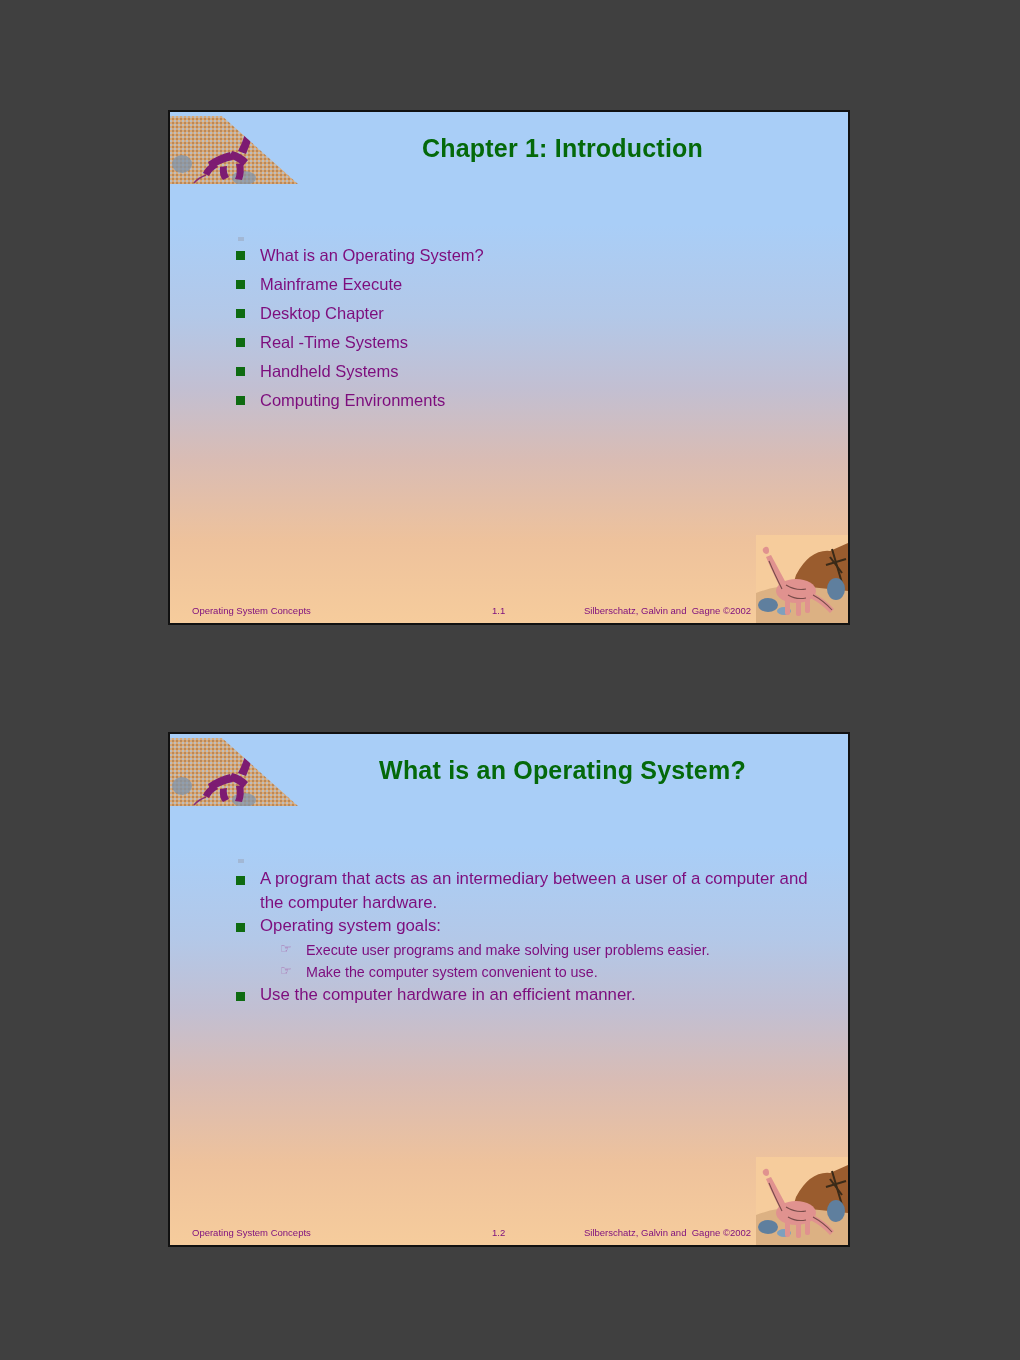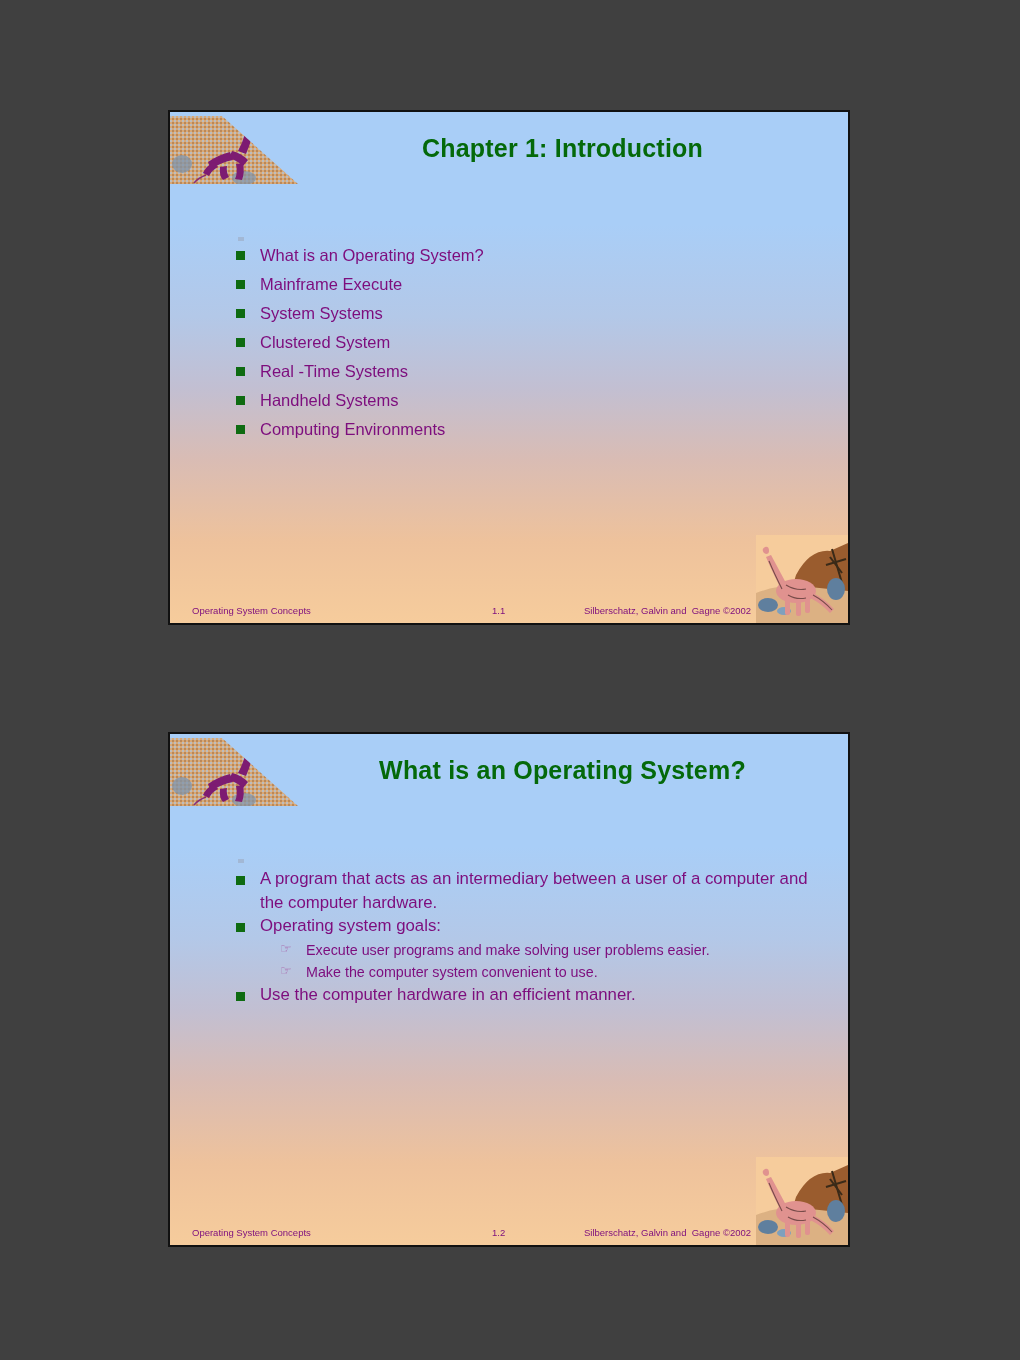--- a/index.html
+++ b/index.html
@@ -209,25 +209,21 @@
         <li class="b1">
           <span class="sq"></span>
           <span>What is an Operating System?</span>
         </li>
         <li class="b1">
           <span class="sq"></span>
           <span>Mainframe Execute</span>
         </li>
         <li class="b1">
           <span class="sq"></span>
-          <span>System Systems</span>
-        </li>
-        <li class="b1">
-          <span class="sq"></span>
-          <span>Clustered System</span>
+          <span>Desktop Chapter</span>
         </li>
         <li class="b1">
           <span class="sq"></span>
           <span>Real -Time Systems</span>
         </li>
         <li class="b1">
           <span class="sq"></span>
           <span>Handheld Systems</span>
         </li>
         <li class="b1">

